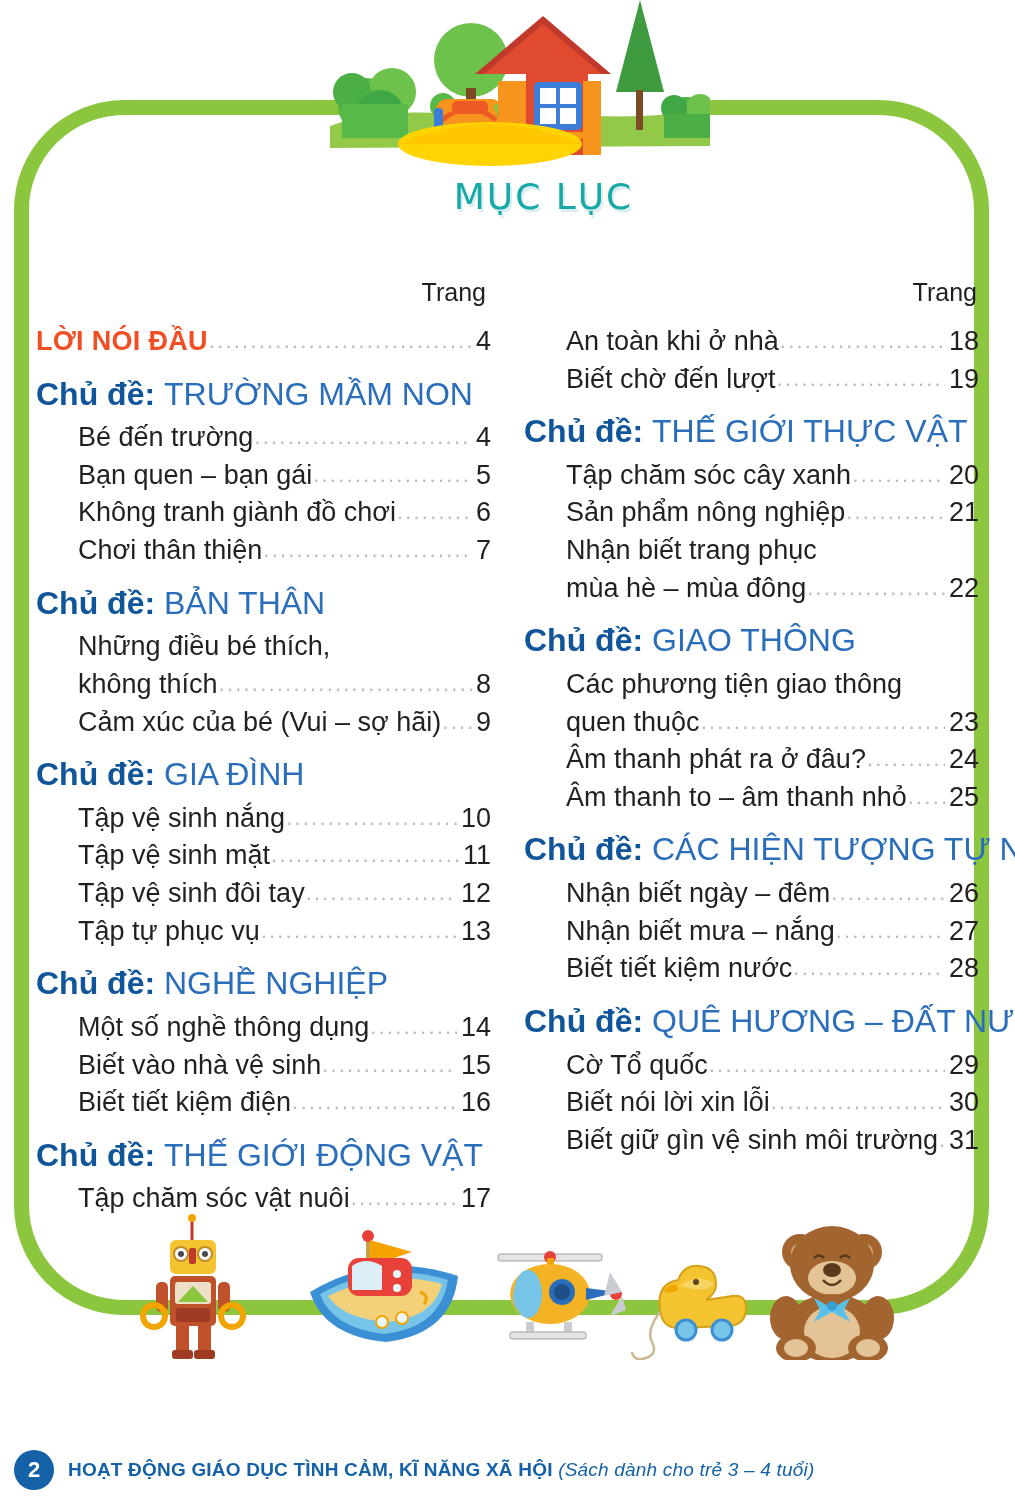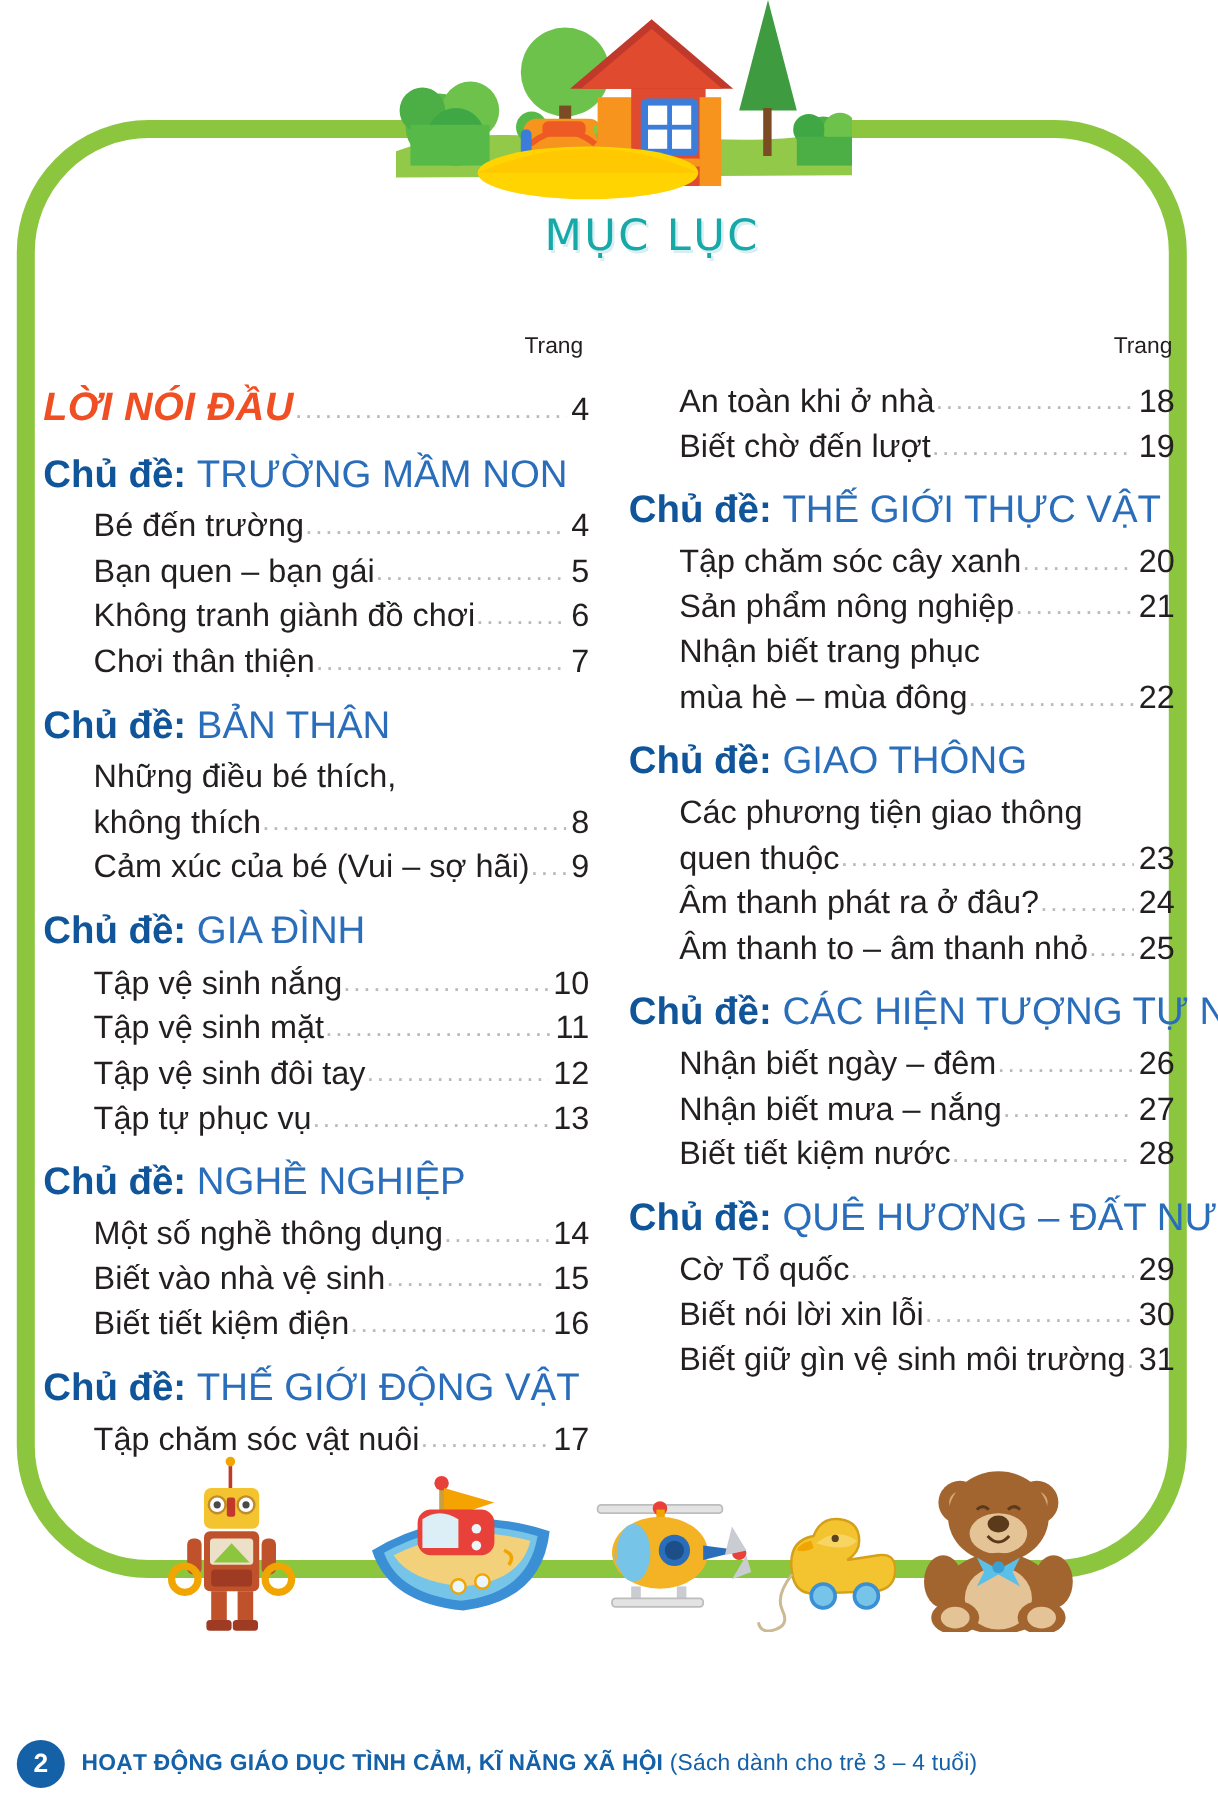--- a/index.html
+++ b/index.html
@@ -34,21 +34,21 @@
     margin-left:36px;
   }
 
   
   .cols{position:absolute;left:0;top:278px;width:1015px;height:960px;}
   .col{position:absolute;top:0;width:455px;}
   .col-left{left:36px;}
   .col-right{left:524px;}
 
   .trang{
-    font-size:19px;color:#231f20;text-align:right;
+    font-size:25px;color:#231f20;text-align:right;
     padding-right:5px;margin-bottom:17px;
   }
   .col-right .trang{padding-right:2px;}
 
   
   .row{
     display:flex;align-items:baseline;width:100%;
     font-size:27px;line-height:1.32;white-space:nowrap;
   }
   .row .lbl{flex:0 0 auto;}
@@ -56,21 +56,21 @@
     flex:1 1 auto;min-width:6px;margin:0 1px;
     overflow:hidden;white-space:nowrap;
     color:#b9b9b9;font-size:22px;letter-spacing:2.2px;
     transform:translateY(-2px);
   }
   .row .pg{flex:0 0 auto;padding-left:3px;color:#231f20;}
 
   
   .preface{margin-bottom:10px;}
   .preface .lbl{
-    font-weight:bold;color:#F04E23;font-size:33px;letter-spacing:.3px;font-style:italic;
+    font-weight:bold;color:#F04E23;font-size:27px;letter-spacing:.3px;
   }
 
   
   .chap{
     font-size:32px;margin-top:14px;margin-bottom:5px;white-space:nowrap;
     line-height:1.3;
   }
   .chap .k{font-weight:bold;color:#10559A;}
   .chap .v{color:#2A6EBB;}
 
@@ -87,21 +87,21 @@
   .footer{position:absolute;left:14px;top:1448px;height:44px;display:flex;align-items:center;}
   .pagebubble{
     width:40px;height:40px;border-radius:50%;background:#1461A8;
     color:#fff;font-weight:bold;font-size:22px;
     display:flex;align-items:center;justify-content:center;
   }
   .foot-main{
     margin-left:14px;font-weight:bold;font-size:19px;color:#1461A8;
     letter-spacing:.2px;
   }
-  .foot-sub{font-weight:normal;font-size:19px;color:#1461A8;}
+  .foot-sub{font-weight:normal;font-size:19px;color:#1461A8;font-style:italic;}
 </style>
 </head>
 <body>
 
 <div class="frame"></div>
 <div class="frame-gap"></div>
 
 <div class="hero">
   <svg viewBox="0 0 380 180" width="380" height="180">
 

